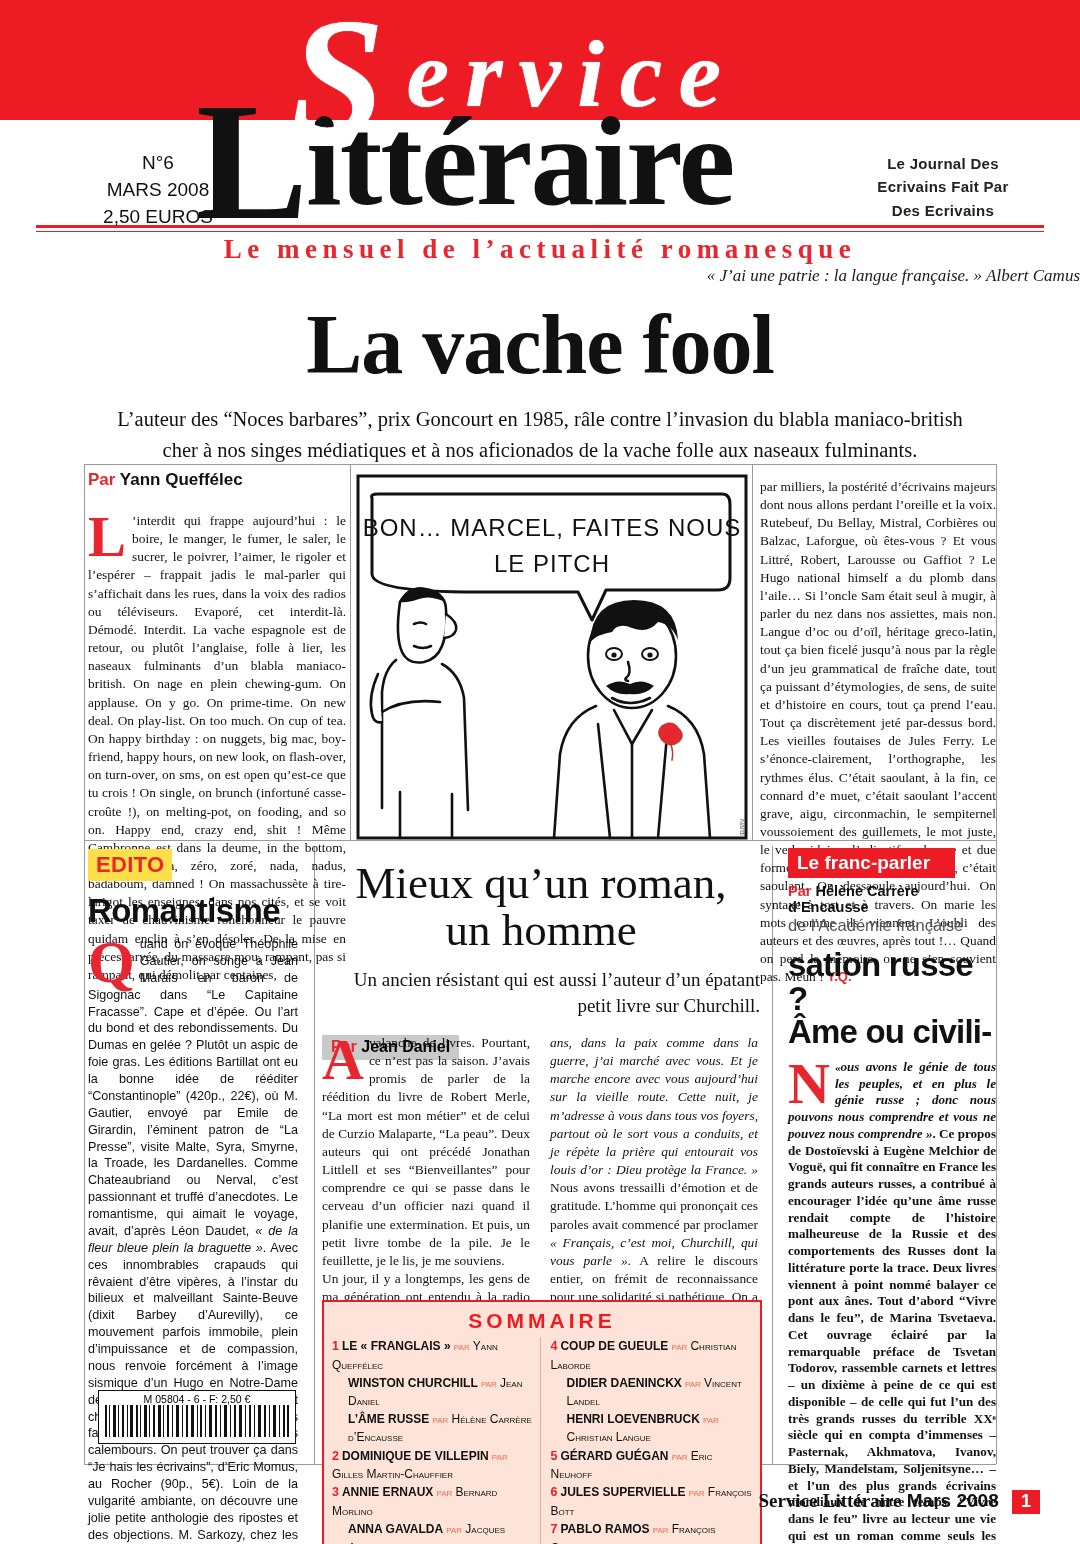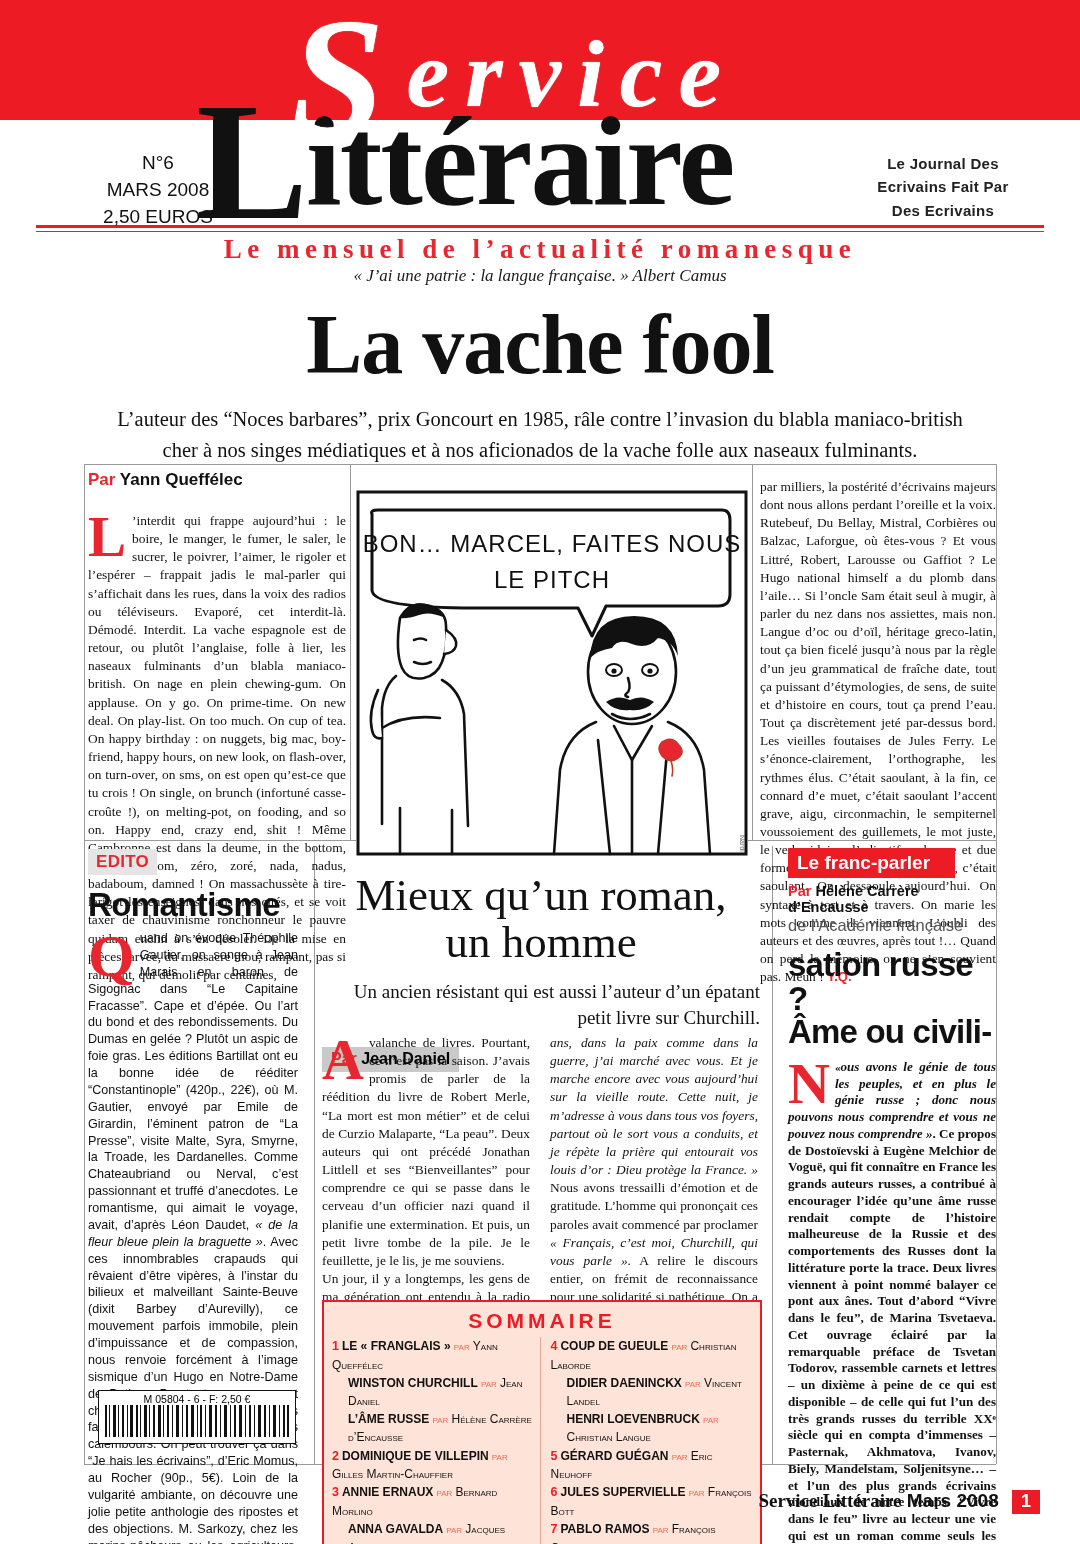--- a/index.html
+++ b/index.html
@@ -16,21 +16,21 @@
 
   .issue-block{position:absolute;left:78px;top:150px;width:160px;text-align:center;font-family:"Liberation Sans",sans-serif;font-size:19px;line-height:1.42;color:#111;z-index:4;}
   .issue-block div{text-transform:uppercase;}
   .issue-block .sc{font-variant:small-caps;}
   .tagline-right{position:absolute;right:42px;top:152px;width:190px;text-align:center;font-family:"Liberation Sans",sans-serif;font-size:15px;line-height:1.55;font-weight:bold;color:#222;letter-spacing:.3px;z-index:4;}
 
   .rule-red-1{position:absolute;left:36px;top:225px;width:1008px;height:3px;background:#ed1c24;}
   .rule-red-2{position:absolute;left:36px;top:231px;width:1008px;height:1px;background:#ed1c24;}
 
   .mensuel{position:absolute;left:0;top:234px;width:1080px;text-align:center;color:#e8262f;font-family:"Liberation Serif",serif;font-weight:bold;font-size:27px;letter-spacing:5.5px;}
-  .camus{position:absolute;left:0;top:266px;width:1080px;text-align:center;font-family:"Liberation Serif",serif;font-style:italic;font-size:17px;color:#1a1a1a;}
+  .camus{position:absolute;left:0;top:266px;width:1080px;text-align:right;font-family:"Liberation Serif",serif;font-style:italic;font-size:17px;color:#1a1a1a;}
 
   
   .main-head{position:absolute;left:0;top:296px;width:1080px;text-align:center;font-family:"Liberation Serif",serif;font-weight:bold;font-size:84px;letter-spacing:-1px;color:#111;}
   .main-sub{position:absolute;left:100px;top:404px;width:880px;text-align:center;font-family:"Liberation Serif",serif;font-size:20.5px;line-height:1.5;color:#111;}
 
   
   .rule-thin-top{position:absolute;left:84px;top:464px;width:912px;height:1px;background:#999;}
 
   
   .byline-red{color:#e8262f;font-weight:bold;}
@@ -40,41 +40,41 @@
 
   .lead-col1{position:absolute;left:88px;top:512px;width:258px;}
   .lead-col1 .dropcap{float:left;font-family:"Liberation Serif",serif;font-weight:bold;color:#e8262f;font-size:57px;line-height:46px;padding:2px 6px 0 0;}
   .lead-col3{position:absolute;left:760px;top:478px;width:236px;}
   .sig-red{color:#e8262f;font-weight:bold;font-family:"Liberation Sans",sans-serif;font-size:13px;}
 
   
   .vrule{position:absolute;background:#9a9a9a;width:1px;}
 
   
-  .cartoon{position:absolute;left:356px;top:474px;width:392px;height:366px;background:#fff;overflow:hidden;margin-top:16px;}
+  .cartoon{position:absolute;left:356px;top:474px;width:392px;height:366px;background:#fff;overflow:hidden;}
   .cartoon-credit{position:absolute;right:2px;bottom:4px;font-size:7px;color:#666;writing-mode:vertical-rl;font-family:"Liberation Sans",sans-serif;}
 
   
-  .band-grey{font-family:"Liberation Sans",sans-serif;font-weight:bold;font-size:17px;color:#e8262f;background:#e5e5e5;padding:3px 8px 4px 8px;letter-spacing:.3px;}
+  .band-grey{font-family:"Liberation Sans",sans-serif;font-weight:bold;font-size:22px;color:#e8262f;background:#fde047;padding:3px 8px 4px 8px;letter-spacing:.3px;}
   .band-red{font-family:"Liberation Sans",sans-serif;font-weight:bold;font-size:19px;color:#ffffff;background:#ed1c24;padding:4px 25px 5px 9px;}
 
   
   .edito{position:absolute;left:88px;top:852px;width:210px;}
   .edito-title{font-family:"Liberation Sans",sans-serif;font-weight:bold;font-size:33px;color:#111;margin:14px 0 6px 0;letter-spacing:-.6px;}
   .edito-body{font-family:"Liberation Sans",sans-serif;font-size:12.6px;line-height:1.34;text-align:justify;color:#111;}
   .edito-body .dropcap{float:left;font-family:"Liberation Serif",serif;font-weight:bold;color:#e8262f;font-size:60px;line-height:48px;padding:2px 5px 0 0;}
 
   
   .barcode-box{position:absolute;left:98px;top:1390px;width:196px;height:52px;border:1px solid #111;background:#fff;}
   .barcode-bars{position:absolute;left:6px;top:14px;width:184px;height:32px;}
   .barcode-text{position:absolute;left:0;top:0;width:196px;text-align:center;font-family:"Liberation Sans",sans-serif;font-size:10.5px;padding-top:2px;}
 
   
   .center-col{position:absolute;left:322px;top:852px;width:438px;}
-  .center-head{text-align:center;font-family:"Liberation Serif",serif;font-size:45px;line-height:1.04;color:#111;margin:20px 0 0 0;}
+  .center-head{text-align:center;font-family:"Liberation Serif",serif;font-size:45px;line-height:1.04;color:#111;margin:8px 0 0 0;}
   .center-sub{text-align:right;font-family:"Liberation Serif",serif;font-size:19px;line-height:1.38;color:#111;margin-top:13px;}
   .center-by{display:inline-block;background:#c9c9c9;font-family:"Liberation Sans",sans-serif;font-weight:bold;font-size:16px;padding:3px 9px 4px 9px;margin-top:16px;}
   .center-cols{position:absolute;left:0;top:182px;width:438px;}
   .ccol{position:absolute;width:208px;}
   .ccol .dropcap{float:left;font-family:"Liberation Serif",serif;font-weight:bold;color:#e8262f;font-size:58px;line-height:47px;padding:2px 5px 0 0;}
   .suite{color:#e8262f;font-family:"Liberation Sans",sans-serif;font-size:11.5px;}
   .dots{color:#e8262f;letter-spacing:-1px;}
 
   
   .sommaire{position:absolute;left:322px;top:1300px;width:436px;background:#fde3d8;border:2px solid #ed1c24;}

